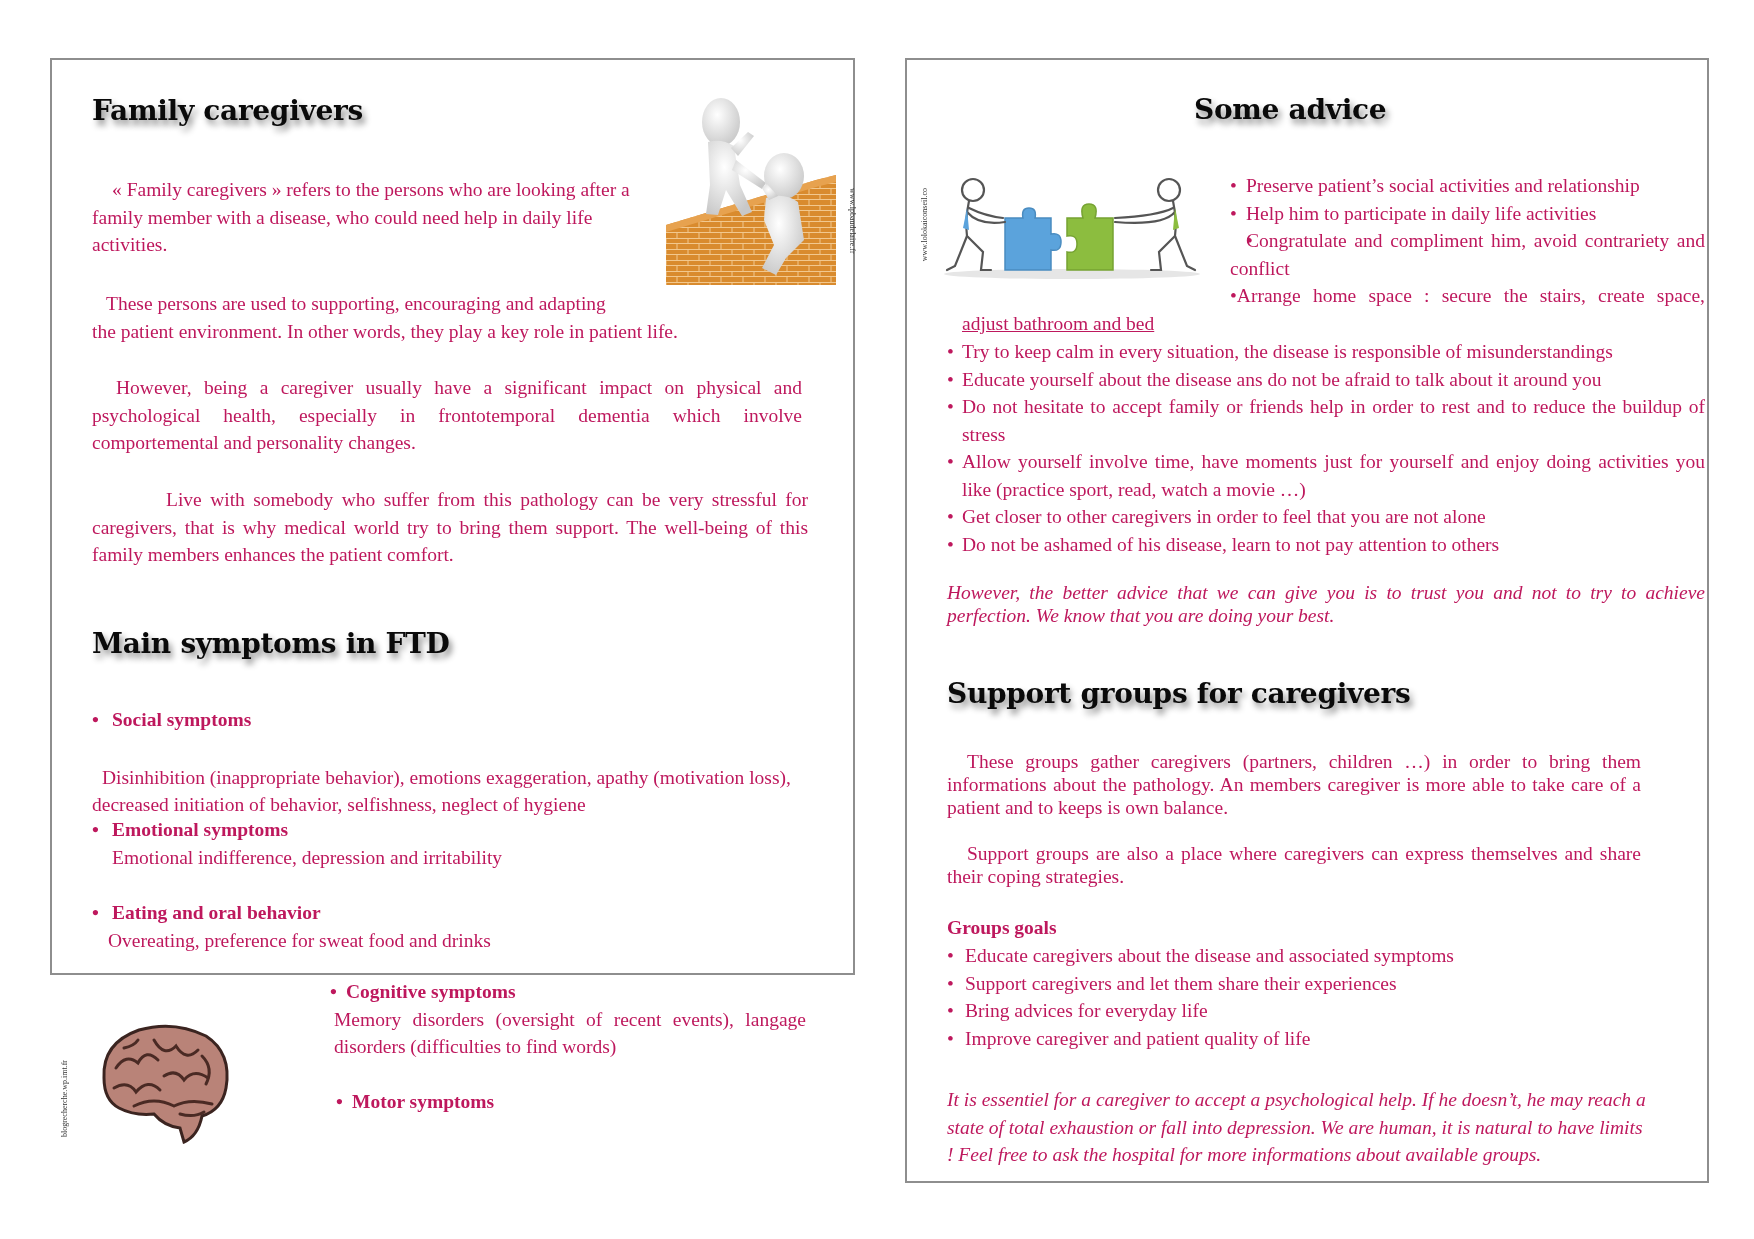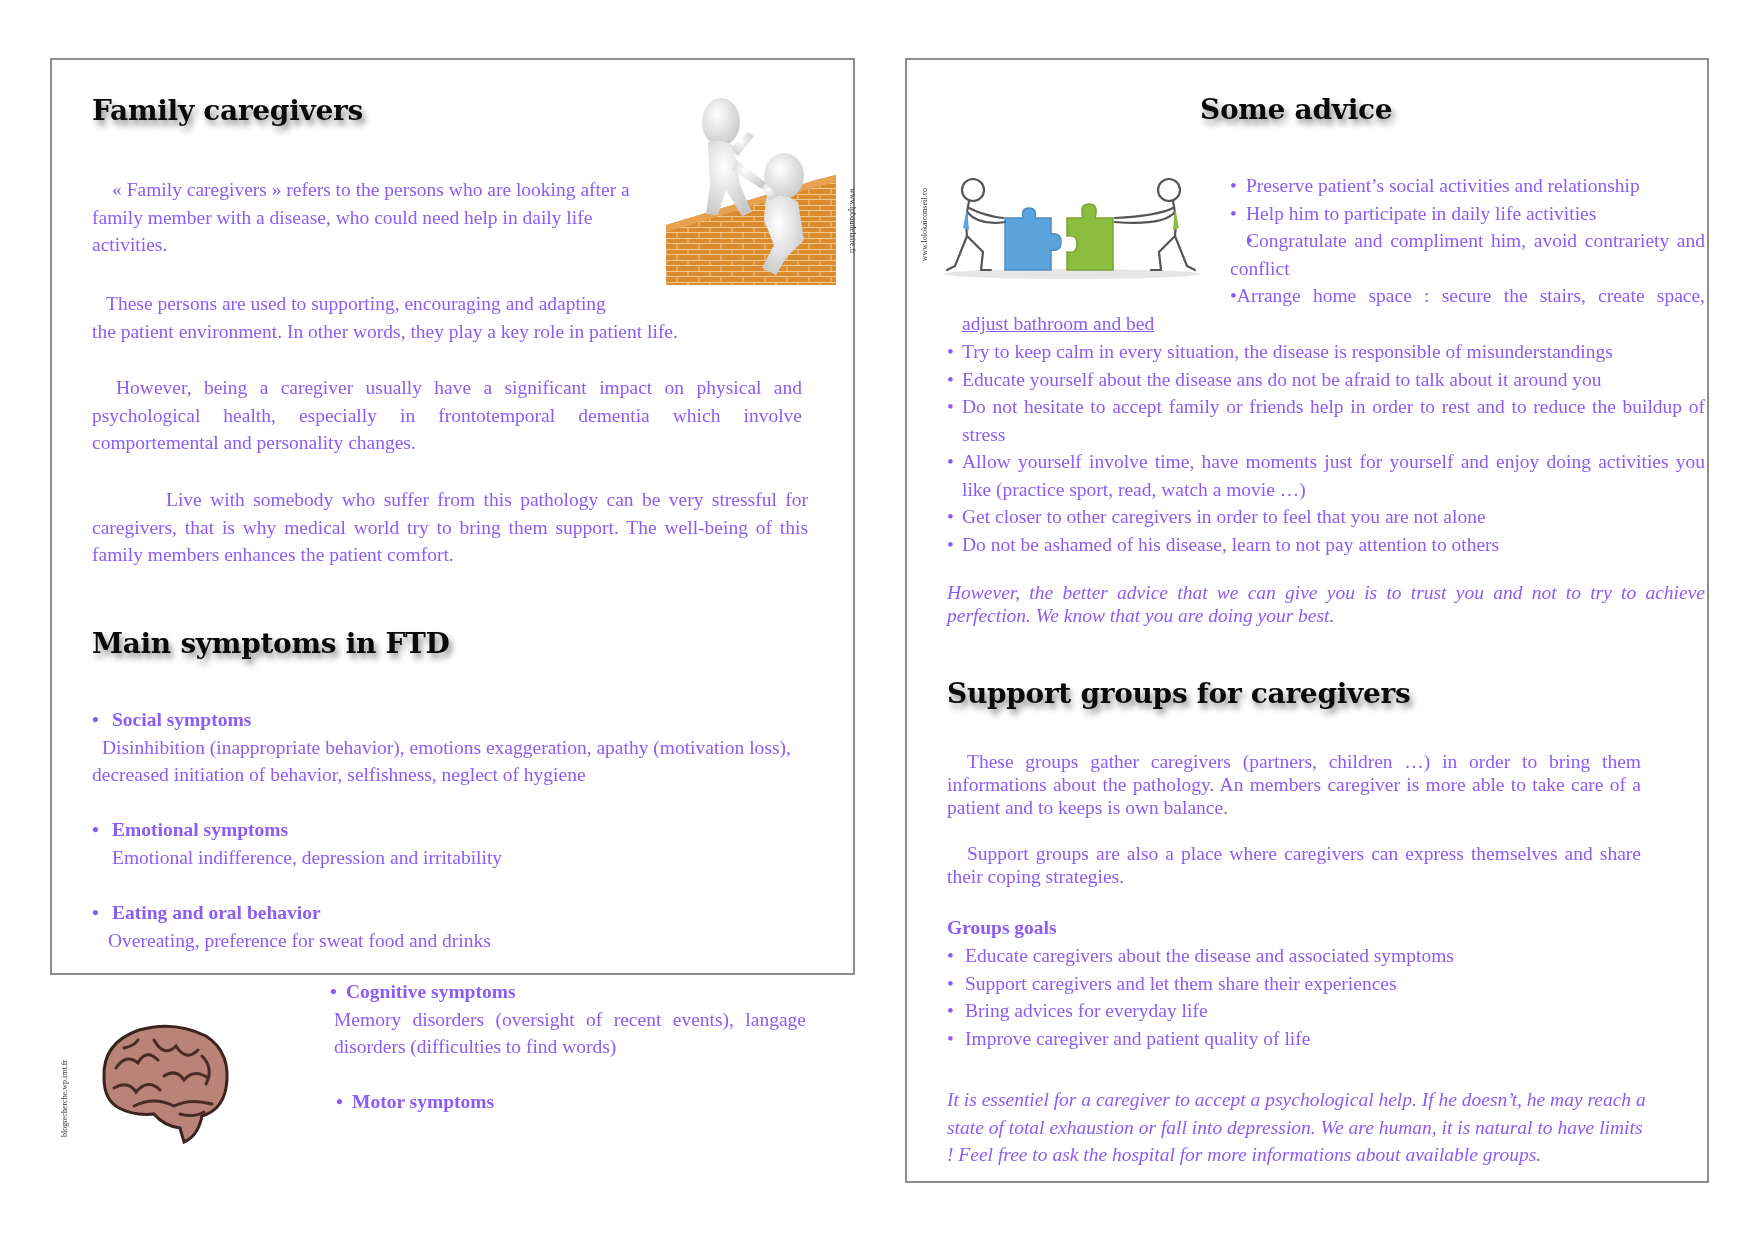--- a/index.html
+++ b/index.html
@@ -5,21 +5,21 @@
   html, body { margin: 0; padding: 0; background: #ffffff; }
   body { width: 1754px; height: 1239px; position: relative; overflow: hidden;
          font-family: "DejaVu Serif", "Liberation Serif", serif; color: #1a1a1a; }
   .panel { position: absolute; background: #fff; border: 2px solid #8e8e8e; box-sizing: border-box; }
   #panel-left { left: 50px; top: 58px; width: 805px; height: 917px; }
   #panel-right { left: 905px; top: 58px; width: 804px; height: 1125px; }
   .abs { position: absolute; }
   h2 { margin: 0; font-family: "DejaVu Serif", serif; font-weight: bold; font-size: 28px; color: #0a0a0a;
        text-shadow: 3px 5px 6px rgba(0,0,0,0.45); white-space: nowrap; letter-spacing: -0.3px; }
   p { margin: 0; }
-  .txt { font-family: "Liberation Serif", serif; font-size: 19.5px; line-height: 27.5px; color: #8b5cf6; }
+  .txt { font-family: "Liberation Serif", serif; font-size: 19.5px; line-height: 27.5px; color: #be185d; }
   .just { text-align: justify; text-align-last: left; }
   .ital { font-style: italic; }
   .bold { font-weight: bold; }
   ul { list-style: none; margin: 0; padding: 0; }
   .bul { position: relative; padding-left: 16px; }
   .bul::before { content: "\2022"; position: absolute; left: 0; top: 0; }
   .wm { position: absolute; font-family: "Liberation Serif", serif; font-size: 8px; color: #333;
         writing-mode: vertical-rl; white-space: nowrap; }
   .wm.up { transform: rotate(180deg); }
 </style>
@@ -70,21 +70,21 @@
   </p>
 
   <p class="abs txt just" style="left:40px;top:426px;width:716px;">
     <span style="display:inline-block;width:74px;"></span><span>Live with somebody who suffer from this pathology can be very stressful for caregivers, that is why medical world try to bring them support. The well-being of this family members enhances the patient comfort.</span>
   </p>
 
   <h2 class="abs" style="left:40px;top:567px;">Main symptoms in FTD</h2>
 
   <div class="abs txt" style="left:40px;top:646px;width:760px;">
     <div class="bul bold" style="padding-left:20px;">Social symptoms</div>
-    <div style="padding-left:10px;white-space:nowrap;">Disinhibition (inappropriate behavior), emotions exaggeration, apathy (motivation loss),</div>
+    <div style="padding-left:10px;white-space:nowrap;margin-top:30px;">Disinhibition (inappropriate behavior), emotions exaggeration, apathy (motivation loss),</div>
     <div>decreased initiation of behavior, selfishness, neglect of hygiene</div>
   </div>
 
   <div class="abs txt" style="left:40px;top:756px;width:720px;">
     <div class="bul bold" style="padding-left:20px;">Emotional symptoms</div>
     <div style="padding-left:20px;">Emotional indifference, depression and irritability</div>
   </div>
 
   <div class="abs txt" style="left:40px;top:839px;width:720px;">
     <div class="bul bold" style="padding-left:20px;">Eating and oral behavior</div>
@@ -112,21 +112,21 @@
     <div class="bul bold" style="padding-left:16px;">Cognitive symptoms</div>
     <div class="just" style="padding-left:4px;">Memory disorders (oversight of recent events), langage disorders (difficulties to find words)</div>
   </div>
 
   <div class="abs txt" style="left:284px;top:1028px;width:460px;">
     <div class="bul bold" style="padding-left:16px;">Motor symptoms</div>
   </div>
 </div>
 
 <div class="panel" id="panel-right">
-  <h2 class="abs" style="left:293px;top:33px;text-align:center;">Some advice</h2>
+  <h2 class="abs" style="left:287px;top:33px;text-align:center;">Some advice</h2>
 
   <div class="wm up" style="left:13px;top:128px;">www.lolokaiconseil.co</div>
 
   <div class="abs" style="left:30px;top:110px;width:270px;height:110px;">
     <svg width="270" height="110" viewBox="0 0 270 110">
       <ellipse cx="135" cy="104" rx="128" ry="5" fill="#e6e6e6"></ellipse>
 
       <path d="M68 48 H86 Q84 38 92 38 Q100 38 98 48 H114 V64 Q124 62 124 72 Q124 82 114 80 V100 H68 Z" fill="#5ba3dc" stroke="#4a8cc0" stroke-width="1.5"></path>
 
       <path d="M130 48 H146 Q142 34 152 34 Q162 34 158 48 H176 V100 H130 V82 Q140 84 140 74 Q140 64 130 66 Z" fill="#8cbd3f" stroke="#76a332" stroke-width="1.5"></path>

